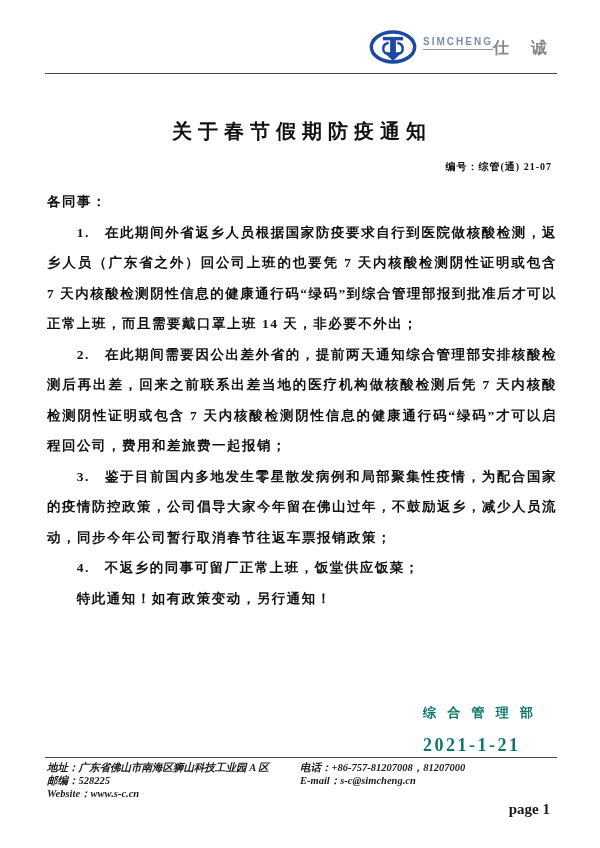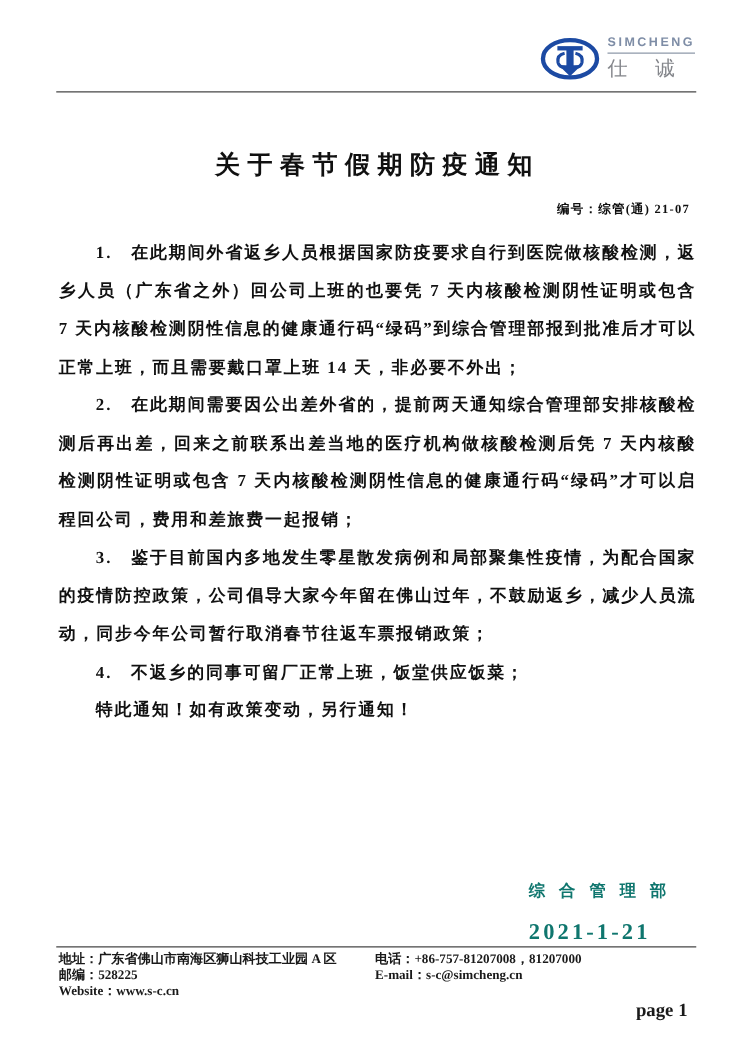--- a/index.html
+++ b/index.html
@@ -3,28 +3,28 @@
 <meta charset="utf-8">
 <style>
   html,body{margin:0;padding:0;background:#ffffff;}
   .page{
     position:relative;width:600px;height:848px;background:#ffffff;
     font-family:"Liberation Serif","DejaVu Serif",serif;color:#141414;overflow:hidden;
   }
   
   .logo{position:absolute;top:26px;right:44px;display:flex;align-items:center;gap:5px;}
   .logo svg{display:block;}
-  .logo-text{display:flex;flex-direction:column;align-items:flex-start;}
+  .logo-text{display:flex;flex-direction:row;align-items:flex-start;}
   .logo-en{
     font-family:"Liberation Sans","DejaVu Sans",sans-serif;
     font-size:10px;font-weight:bold;letter-spacing:2px;color:#7e8da6;
     border-bottom:1.5px solid #8e99a9;padding-bottom:2px;
   }
   .logo-cn{
-    font-size:16px;font-weight:normal;letter-spacing:9px;color:#85878c;margin-top:2px;white-space:nowrap;
+    font-size:16px;font-weight:bold;letter-spacing:9px;color:#85878c;margin-top:2px;white-space:nowrap;
   }
   .header-rule{position:absolute;top:73px;left:45px;right:43px;border-top:1.5px solid #474747;}
   
   .title{
     position:absolute;top:118px;left:47px;width:510px;margin:0;
     font-size:20px;font-weight:bold;letter-spacing:6px;text-align:center;color:#101010;
   }
   .doc-number{
     position:absolute;top:160px;right:48px;
     font-size:10px;font-weight:bold;letter-spacing:1px;color:#101010;
@@ -44,21 +44,21 @@
     font-family:"Liberation Serif","DejaVu Serif",serif;}
   
   .footer-rule{position:absolute;top:757px;left:45px;right:43px;border-top:1.5px solid #474747;}
   .footer{
     position:absolute;top:761px;left:47px;right:43px;
     font-size:10.5px;font-weight:bold;line-height:13px;color:#1a1a1a;
   }
   .f-col{position:absolute;top:0;}
   .f-col.left{left:0;}
   .f-col.right{left:253px;}
-  .f-row{white-space:nowrap;}
+  .f-row{white-space:nowrap;font-style:italic;}
   .f-label{font-weight:bold;}
   .f-page{position:absolute;top:42px;right:7px;font-size:15px;font-weight:bold;}
 </style>
 </head>
 <body>
 
 <div class="page">
 
   <div class="logo">
     <svg width="50" height="42" viewBox="0 0 52 42">
@@ -73,20 +73,21 @@
       <div class="logo-en">SIMCHENG</div>
       <div class="logo-cn">仕 诚</div>
     </div>
   </div>
   <div class="header-rule"></div>
 
   <h1 class="title">关于春节假期防疫通知</h1>
   <div class="doc-number">编号：综管(通) 21-07</div>
 
   <div class="body">
+    <p class="salutation">各同事：</p>
     <p class="para">1.　在此期间外省返乡人员根据国家防疫要求自行到医院做核酸检测，返乡人员（广东省之外）回公司上班的也要凭 7 天内核酸检测阴性证明或包含 7 天内核酸检测阴性信息的健康通行码“绿码”到综合管理部报到批准后才可以正常上班，而且需要戴口罩上班 14 天，非必要不外出；</p>
     <p class="para">2.　在此期间需要因公出差外省的，提前两天通知综合管理部安排核酸检测后再出差，回来之前联系出差当地的医疗机构做核酸检测后凭 7 天内核酸检测阴性证明或包含 7 天内核酸检测阴性信息的健康通行码“绿码”才可以启程回公司，费用和差旅费一起报销；</p>
     <p class="para">3.　鉴于目前国内多地发生零星散发病例和局部聚集性疫情，为配合国家的疫情防控政策，公司倡导大家今年留在佛山过年，不鼓励返乡，减少人员流动，同步今年公司暂行取消春节往返车票报销政策；</p>
     <p class="para">4.　不返乡的同事可留厂正常上班，饭堂供应饭菜；</p>
     <p class="para">特此通知！如有政策变动，另行通知！</p>
   </div>
 
   <div class="signature">
     <div class="sig-dept">综 合 管 理 部</div>
     <div class="sig-date">2021-1-21</div>

